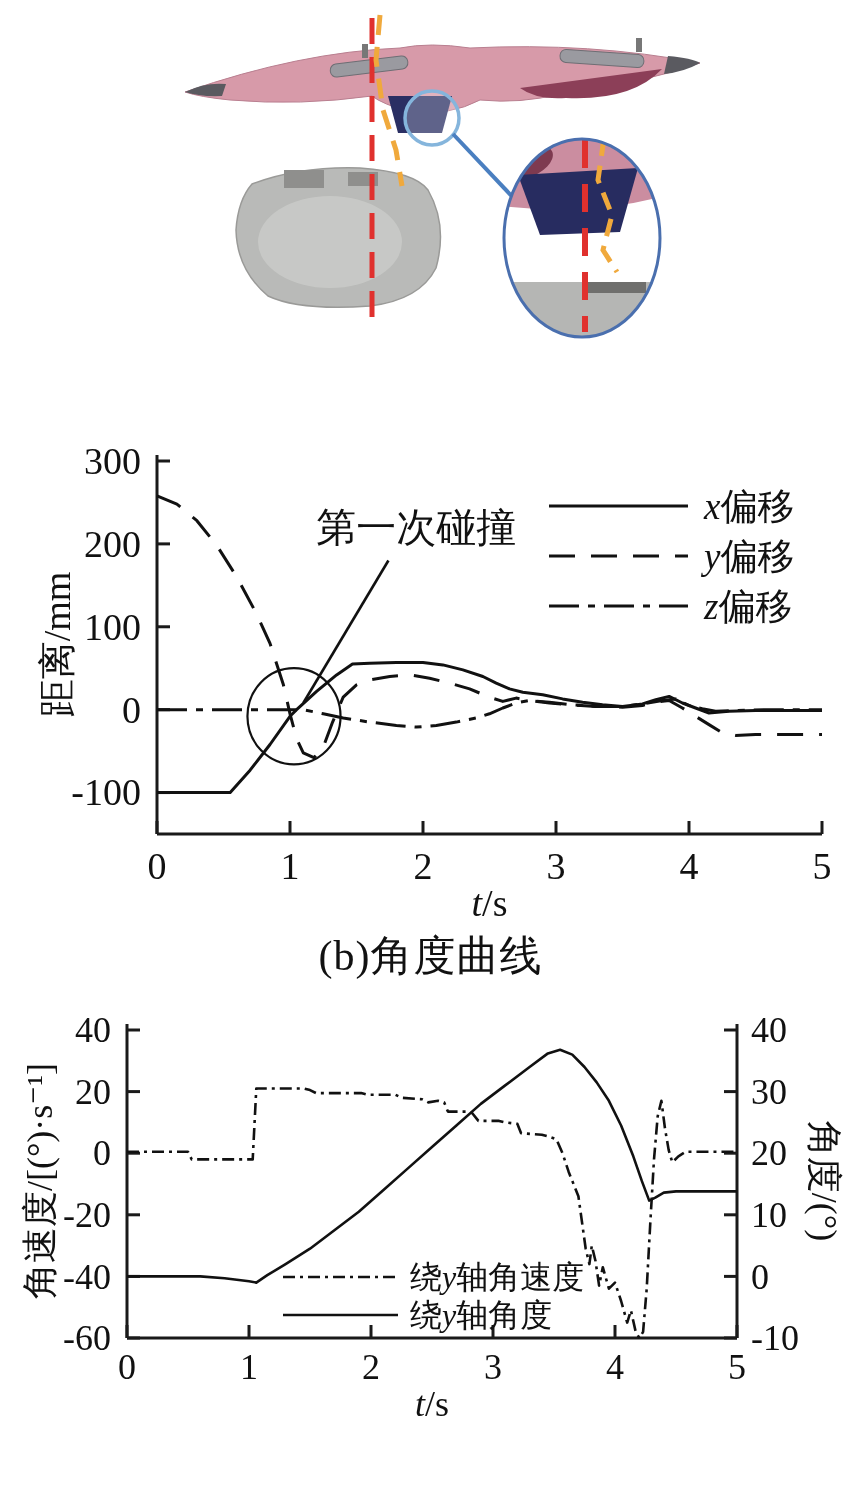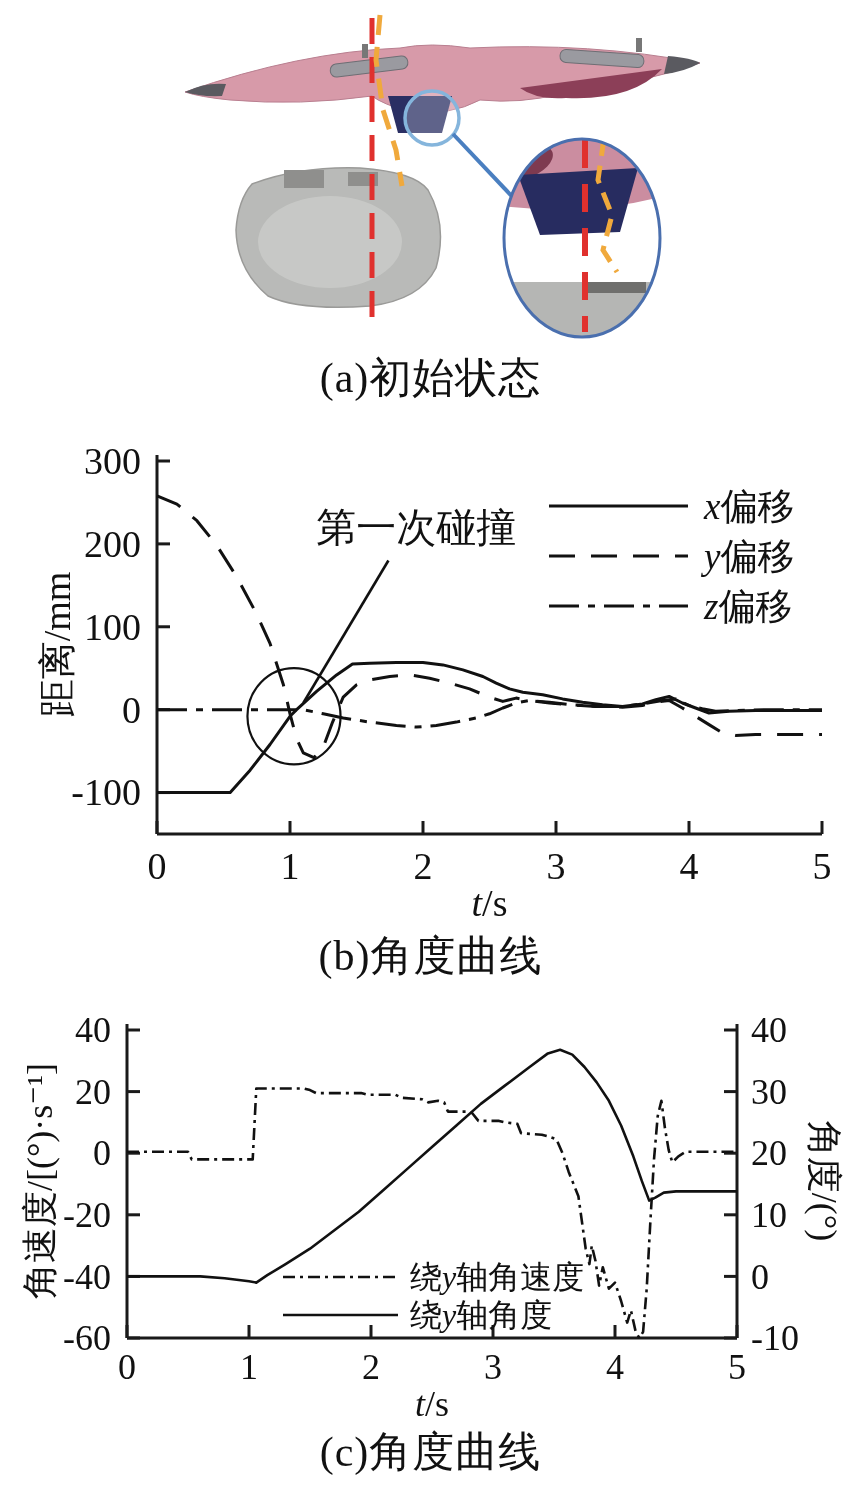--- a/index.html
+++ b/index.html
@@ -64,21 +64,20 @@
         <polygon points="518,175 638,168 620,232 540,235" fill="#272c60"></polygon>
         <rect x="500" y="282" width="165" height="58" fill="#b5b6b4"></rect>
         <rect x="588" y="282" width="58" height="11" fill="#6f6f6d"></rect>
         <line x1="585" y1="140" x2="585" y2="332" stroke="#e0312e" stroke-width="6" stroke-dasharray="28 16"></line>
         <polyline points="604,138 598,180 612,215 603,250 617,272" fill="none" stroke="#f0a93c" stroke-width="5" stroke-dasharray="18 10"></polyline>
       </g>
       <ellipse cx="582" cy="238" rx="78" ry="99" fill="none" stroke="#4a6fae" stroke-width="3"></ellipse>
     </g>
   </svg>
 
-  <div class="cap cap-a">(a)初始状态</div>
 
   <svg id="chartB" width="861" height="500" viewBox="0 0 861 500">
       <line x1="157" y1="27" x2="157" y2="406" stroke="#1a1a1a" stroke-width="3"></line>
       <line x1="157" y1="406" x2="822" y2="406" stroke="#1a1a1a" stroke-width="3"></line>
       <line x1="157" y1="33" x2="170" y2="33" stroke="#1a1a1a" stroke-width="3"></line>
       <text x="141" y="33" font-size="38" text-anchor="end" font-family="&quot;Liberation Serif&quot;,&quot;DejaVu Serif&quot;,serif" dy="0.34em"><tspan>300</tspan></text>
       <line x1="157" y1="115.88888888888886" x2="170" y2="115.88888888888886" stroke="#1a1a1a" stroke-width="3"></line>
       <text x="141" y="115.88888888888886" font-size="38" text-anchor="end" font-family="&quot;Liberation Serif&quot;,&quot;DejaVu Serif&quot;,serif" dy="0.34em"><tspan>200</tspan></text>
       <line x1="157" y1="198.77777777777777" x2="170" y2="198.77777777777777" stroke="#1a1a1a" stroke-width="3"></line>
       <text x="141" y="198.77777777777777" font-size="38" text-anchor="end" font-family="&quot;Liberation Serif&quot;,&quot;DejaVu Serif&quot;,serif" dy="0.34em"><tspan>100</tspan></text>
@@ -158,15 +157,14 @@
       <text x="432" y="416" font-size="36" text-anchor="middle" font-family="&quot;Liberation Serif&quot;,&quot;DejaVu Serif&quot;,serif"><tspan font-style="italic">t</tspan><tspan>/s</tspan></text>
       <text x="52" y="181" font-size="36" text-anchor="middle" font-family="&quot;Liberation Serif&quot;,&quot;DejaVu Serif&quot;,serif" transform="rotate(-90 52 181)"><tspan>角速度/[(°)·s⁻¹]</tspan></text>
       <text x="812" y="181" font-size="36" text-anchor="middle" font-family="&quot;Liberation Serif&quot;,&quot;DejaVu Serif&quot;,serif" transform="rotate(90 812 181)"><tspan>角度/(°)</tspan></text>
       <polyline points="127.0,151.7 188.0,151.7 191.7,159.4 252.7,159.4 256.3,88.5 303.9,88.5 310.0,90.1 316.1,93.1 361.2,93.1 367.3,94.7 395.4,94.7 401.5,97.8 422.2,99.3 428.3,102.4 438.1,100.8 444.2,102.4 447.9,111.6 468.6,111.6 472.3,113.2 478.4,120.9 499.1,120.9 505.2,122.4 517.4,123.9 521.1,133.2 541.8,134.7 547.9,136.3 556.4,139.3 562.5,153.2 568.6,171.7 578.4,196.3 585.7,248.7 589.4,264.1 591.8,245.6 595.5,261.0 599.1,285.6 602.8,267.2 608.9,288.7 615.0,282.6 621.1,301.0 627.2,322.6 630.9,310.3 635.7,331.8 639.4,338.0 643.1,331.8 646.7,288.7 650.4,221.0 654.0,159.4 657.7,116.2 661.4,100.8 665.0,128.6 668.7,150.1 672.3,162.4 678.4,156.3 685.8,151.7 737.0,151.7" fill="none" stroke="#111" stroke-width="2.6" stroke-linejoin="round" stroke-linecap="butt" stroke-dasharray="12 5 3 5"></polyline>
       <polyline points="127.0,276.4 200.2,276.4 224.6,278.2 249.0,281.3 256.3,282.6 267.3,275.2 285.6,264.1 310.0,248.7 334.4,230.2 358.8,211.7 383.2,190.2 407.6,168.6 432.0,147.0 456.4,125.5 480.8,103.9 505.2,85.4 529.6,67.0 547.9,53.4 560.1,49.7 572.3,54.6 584.5,67.0 596.7,82.4 608.9,100.8 621.1,125.5 633.3,156.3 641.8,180.9 649.2,200.6 655.3,197.6 663.8,192.6 676.0,191.4 737.0,191.4" fill="none" stroke="#111" stroke-width="2.6" stroke-linejoin="round" stroke-linecap="butt"></polyline>
       <line x1="283" y1="277" x2="398" y2="277" stroke="#111" stroke-width="2.6" stroke-dasharray="12 5 3 5"></line>
       <text x="410" y="277" font-size="32" text-anchor="start" font-family="&quot;Liberation Serif&quot;,&quot;DejaVu Serif&quot;,serif" dy="0.35em"><tspan>绕</tspan><tspan font-style="italic">y</tspan><tspan>轴角速度</tspan></text>
       <line x1="283" y1="315" x2="398" y2="315" stroke="#111" stroke-width="2.6"></line>
       <text x="410" y="315" font-size="32" text-anchor="start" font-family="&quot;Liberation Serif&quot;,&quot;DejaVu Serif&quot;,serif" dy="0.35em"><tspan>绕</tspan><tspan font-style="italic">y</tspan><tspan>轴角度</tspan></text>
     </svg>
-  <div class="cap cap-c">(c)角度曲线</div>
 
 </div>
 
 </body></html>

